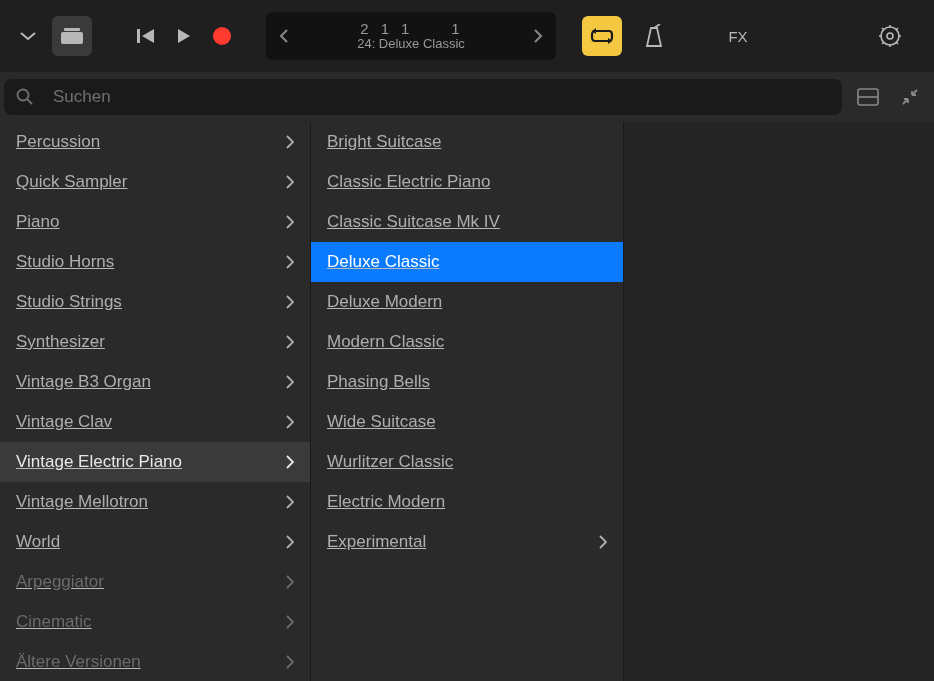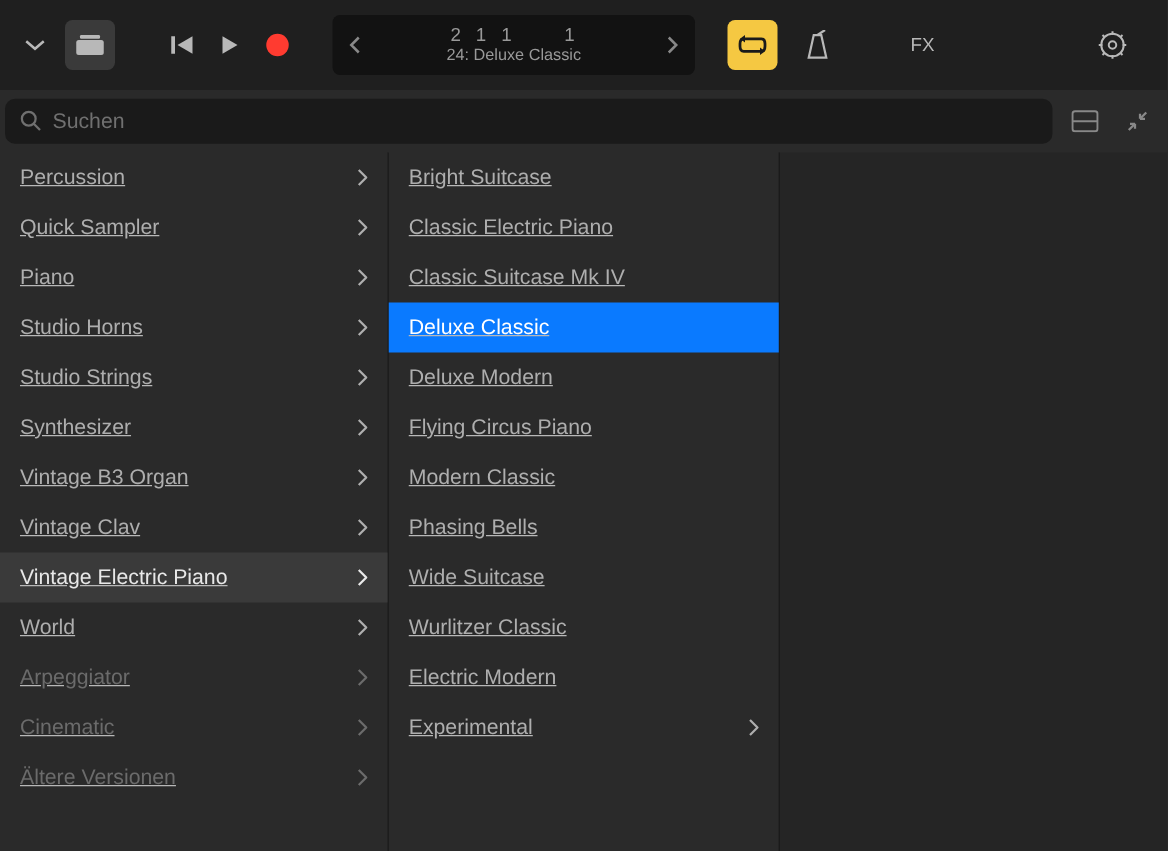--- a/index.html
+++ b/index.html
@@ -123,21 +123,21 @@
       gap: 10px;
     }
     .search-box {
       flex: 1;
       height: 36px;
       background: #1a1a1a;
       border-radius: 8px;
       display: flex;
       align-items: center;
       padding: 0 12px;
-      gap: 8px;
+      gap: 19px;
     }
     .search-box input {
       flex: 1;
       background: transparent;
       border: none;
       outline: none;
       color: #b8b8b8;
       font-size: 17px;
     }
     .search-box input::placeholder { color: #707070; }
@@ -364,20 +364,28 @@
       </div>
       <div class="list-item highlighted">
         <span>Vintage Electric Piano</span>
         <span class="chev">
           <svg width="8" height="14">
             <path d="M1 1 L7 7 L1 13" stroke="currentColor" stroke-width="1.8" fill="none"></path>
           </svg>
         </span>
       </div>
       <div class="list-item">
+        <span>Vintage Mellotron</span>
+        <span class="chev">
+          <svg width="8" height="14">
+            <path d="M1 1 L7 7 L1 13" stroke="currentColor" stroke-width="1.8" fill="none"></path>
+          </svg>
+        </span>
+      </div>
+      <div class="list-item">
         <span>World</span>
         <span class="chev">
           <svg width="8" height="14">
             <path d="M1 1 L7 7 L1 13" stroke="currentColor" stroke-width="1.8" fill="none"></path>
           </svg>
         </span>
       </div>
       <div class="list-item dim">
         <span>Arpeggiator</span>
         <span class="chev">
@@ -411,23 +419,20 @@
         <span>Classic Electric Piano</span>
       </div>
       <div class="list-item">
         <span>Classic Suitcase Mk IV</span>
       </div>
       <div class="list-item selected">
         <span>Deluxe Classic</span>
       </div>
       <div class="list-item">
         <span>Deluxe Modern</span>
-      </div>
-      <div class="list-item">
-        <span>Flying Circus Piano</span>
       </div>
       <div class="list-item">
         <span>Modern Classic</span>
       </div>
       <div class="list-item">
         <span>Phasing Bells</span>
       </div>
       <div class="list-item">
         <span>Wide Suitcase</span>
       </div>

